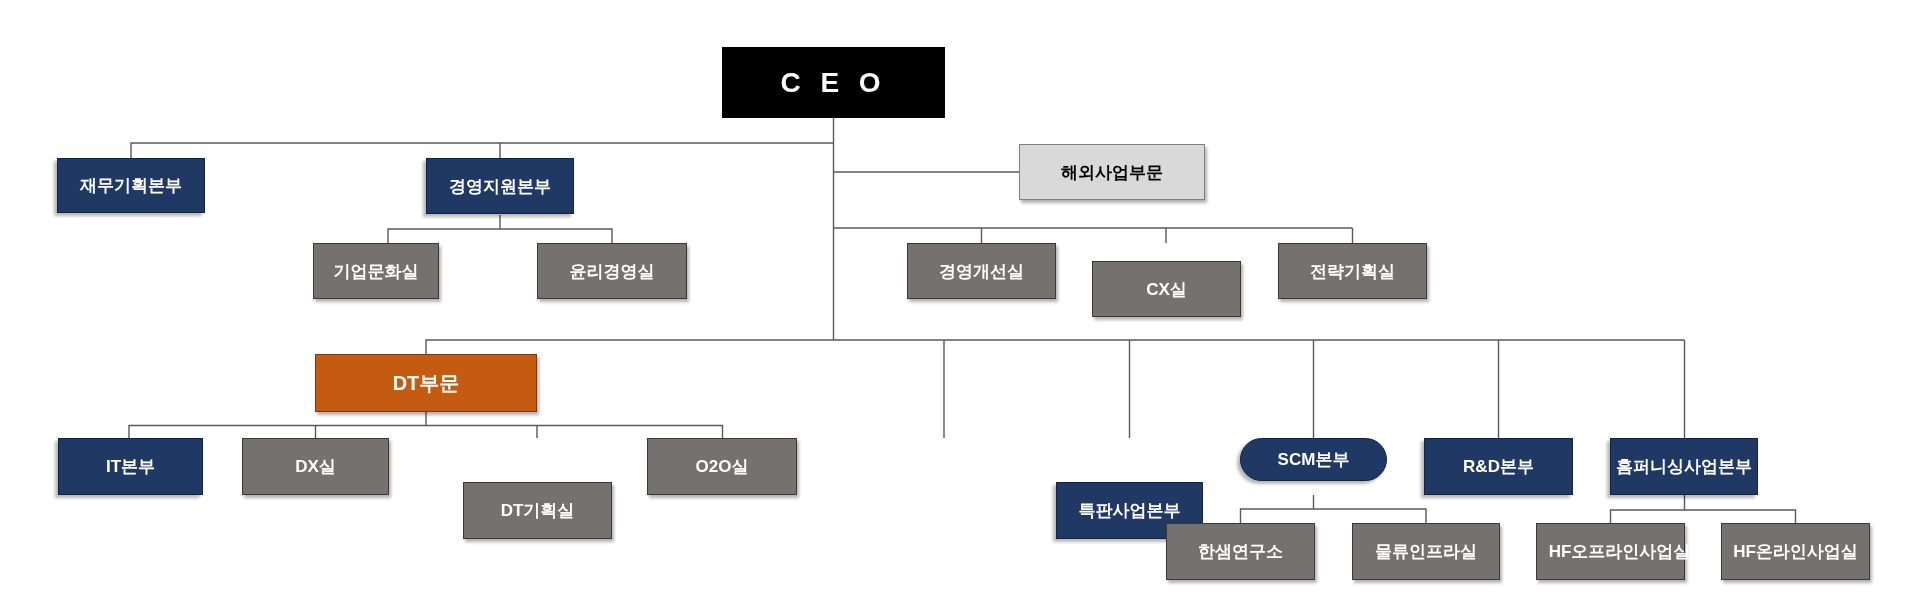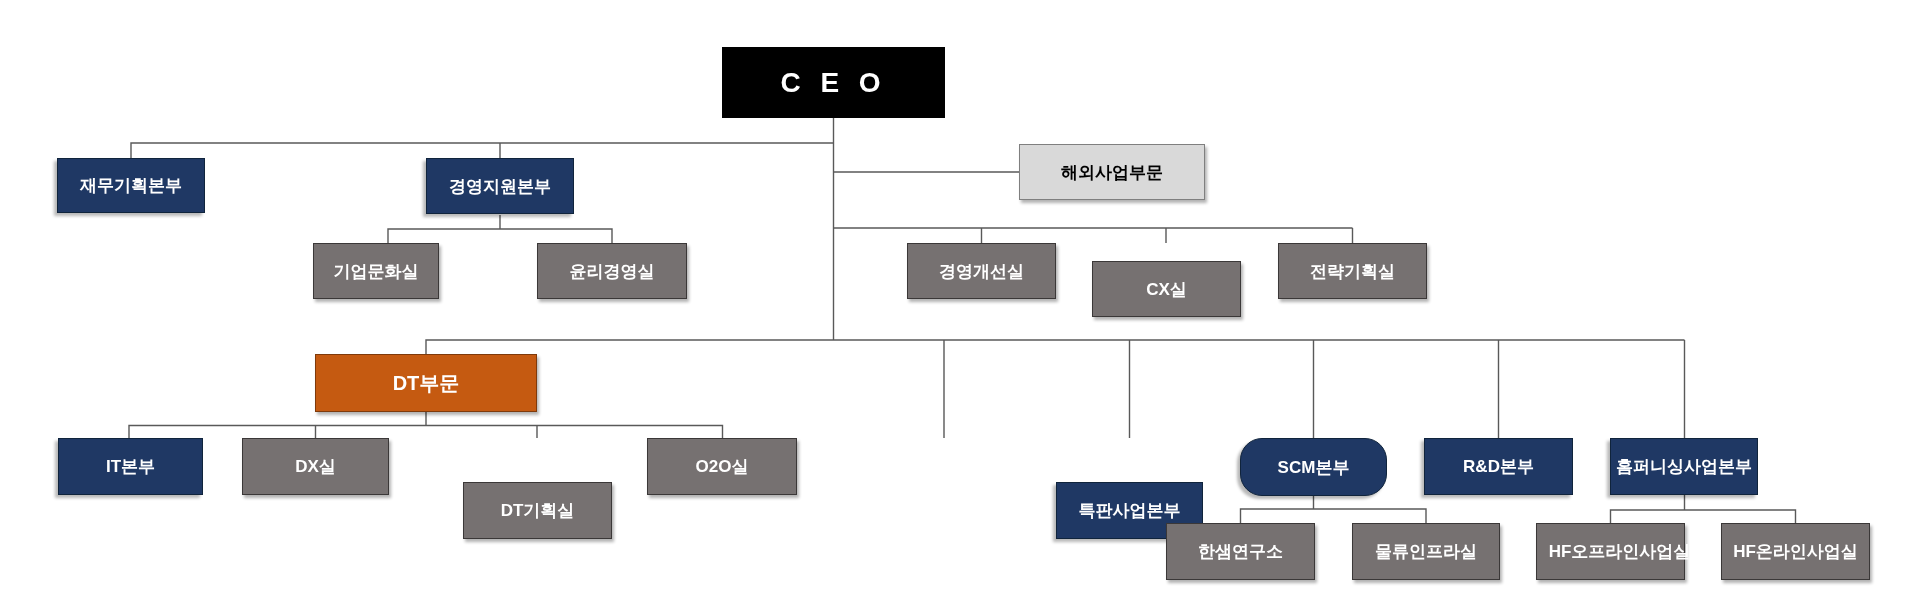--- a/index.html
+++ b/index.html
@@ -98,21 +98,21 @@
   <div class="node gray" style="left:1092px; top:243px; width:149px; height:56px;margin-top:18px;">CX실</div>
   <div class="node gray" style="left:1278px; top:243px; width:149px; height:56px;">전략기획실</div>
 
   <div class="node orange" style="left:315px;  top:354px; width:222px; height:58px;">DT부문</div>
 
   <div class="node navy" style="left:58px;   top:438px; width:145px; height:57px;">IT본부</div>
   <div class="node gray" style="left:242px;  top:438px; width:147px; height:57px;">DX실</div>
   <div class="node gray" style="left:463px;  top:438px; width:149px; height:57px;margin-top:44px;">DT기획실</div>
   <div class="node gray" style="left:647px;  top:438px; width:150px; height:57px;">O2O실</div>
   <div class="node navy" style="left:1056px; top:438px; width:147px; height:57px;margin-top:44px;">특판사업본부</div>
-  <div class="node navy" style="left:1240px; top:438px; width:147px; height:58px;border-radius:22px;">SCM본부</div>
+  <div class="node navy" style="left:1240px; top:438px; width:147px; height:43px;border-radius:22px;">SCM본부</div>
   <div class="node navy" style="left:1424px; top:438px; width:149px; height:57px;">R&amp;D본부</div>
   <div class="node navy" style="left:1610px; top:438px; width:148px; height:57px;">홈퍼니싱사업본부</div>
 
   <div class="node gray" style="left:1166px; top:523px; width:149px; height:57px;">한샘연구소</div>
   <div class="node gray" style="left:1352px; top:523px; width:148px; height:57px;">물류인프라실</div>
   <div class="node gray" style="left:1536px; top:523px; width:149px; height:57px;padding-left:18px;">HF오프라인사업실</div>
   <div class="node gray" style="left:1721px; top:523px; width:149px; height:57px;">HF온라인사업실</div>
 
 </div>
 

